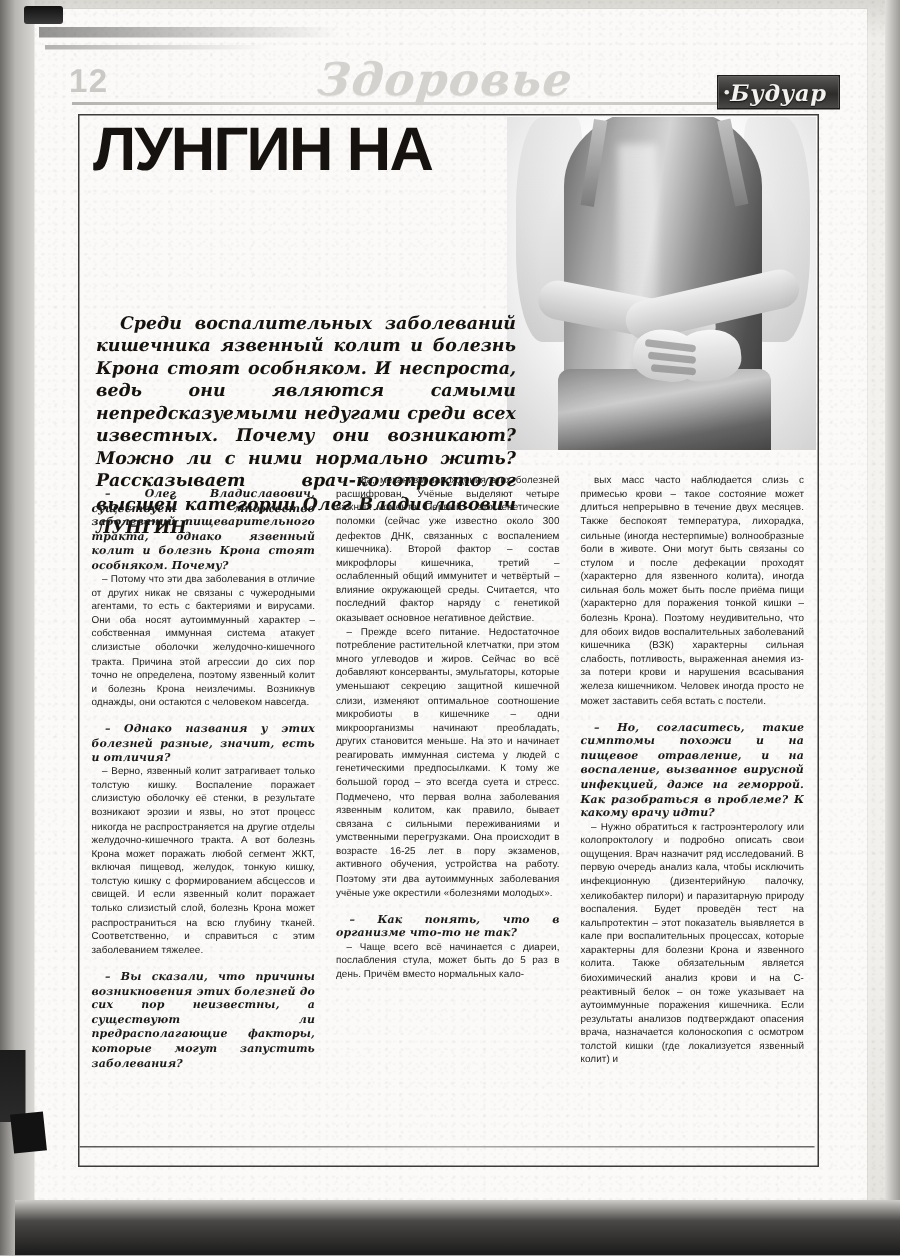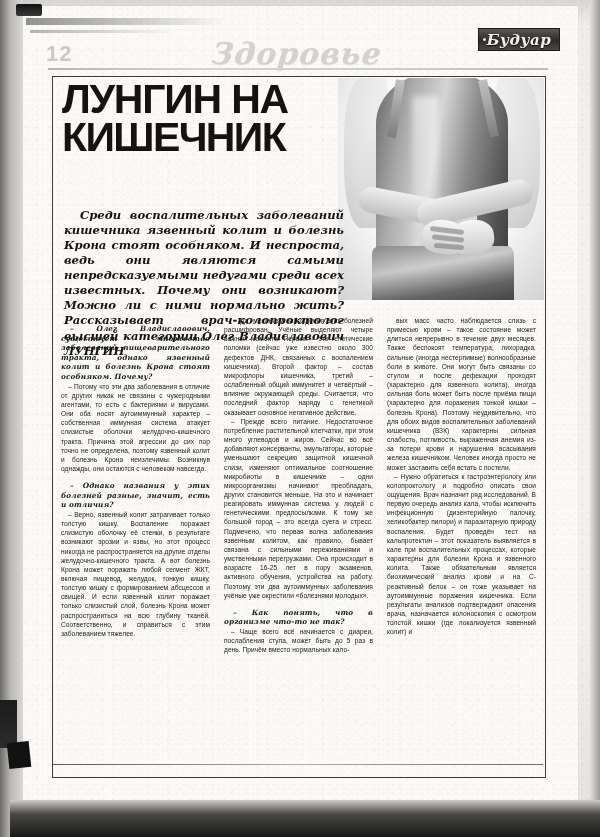--- a/index.html
+++ b/index.html
@@ -81,21 +81,21 @@
   .section-name{
     position:absolute;left:212px;top:36px;
     font-family:"DejaVu Serif", serif;
     font-style:italic;font-weight:bold;
     font-size:30px;color:#d4d2ce;
     letter-spacing:1px;
     transform:skewX(-6deg);
     text-shadow:0 1px 0 #e8e6e2;
   }
   .masthead{
-    position:absolute;left:478px;top:28px;
+    position:absolute;left:478px;top:50px;
     width:80px;height:21px;
     background:linear-gradient(180deg,#5a5856 0%,#2e2c2b 55%,#4a4846 100%);
     border:1px solid #1d1c1b;
     display:flex;align-items:center;justify-content:center;
     overflow:hidden;
     text-align:center;
   }
   .masthead span{
     font-family:"DejaVu Serif", serif;
     font-weight:bold;font-style:italic;
@@ -277,38 +277,39 @@
     <div class="ph-hand-l"></div>
     <div class="ph-hand-r"></div>
     <div class="ph-finger" style="left:92px;top:150px;width:34px;transform:rotate(7deg);"></div>
     <div class="ph-finger" style="left:94px;top:158px;width:32px;transform:rotate(6deg);"></div>
     <div class="ph-finger" style="left:96px;top:166px;width:30px;transform:rotate(5deg);"></div>
     <div class="ph-vign"></div>
   </div>
 
   <div class="headline">
     <div class="l1">ЛУНГИН НА</div>
-    <div class="l2">КИШЕЧНИК</div>
   </div>
 
   <div class="lead">Среди воспалительных заболеваний кишечника язвенный колит и болезнь Крона стоят особняком. И неспроста, ведь они являются самыми непредсказуемыми недугами среди всех известных. Почему они возникают? Можно ли с ними нормально жить? Рассказывает врач-колопроктолог высшей категории Олег Владиславович ЛУНГИН</div>
 
   <div class="cols softtext">
     <div class="col">
         <p class="q first">– Олег Владиславович, существует множество заболеваний пищеварительного тракта, однако язвенный колит и болезнь Крона стоят особняком. Почему?</p>
         <p class="a">– Потому что эти два заболевания в отличие от других никак не связаны с чужеродными агентами, то есть с бактериями и вирусами. Они оба носят аутоиммунный характер – собственная иммунная система атакует слизистые оболочки желудочно-кишечного тракта. Причина этой агрессии до сих пор точно не определена, поэтому язвенный колит и болезнь Крона неизлечимы. Возникнув однажды, они остаются с человеком навсегда.</p>
         <p class="q">– Однако названия у этих болезней разные, значит, есть и отличия?</p>
         <p class="a">– Верно, язвенный колит затрагивает только толстую кишку. Воспаление поражает слизистую оболочку её стенки, в результате возникают эрозии и язвы, но этот процесс никогда не распространяется на другие отделы желудочно-кишечного тракта. А вот болезнь Крона может поражать любой сегмент ЖКТ, включая пищевод, желудок, тонкую кишку, толстую кишку с формированием абсцессов и свищей. И если язвенный колит поражает только слизистый слой, болезнь Крона может распространиться на всю глубину тканей. Соответственно, и справиться с этим заболеванием тяжелее.</p>
+        <p class="q">– Вы сказали, что причины возникновения этих болезней до сих пор неизвестны, а существуют ли предрасполагающие факторы, которые могут запустить заболевания?</p>
       </div>
     <div class="col">
         <p class="a first">– Да, механизм зарождения этих болезней расшифрован. Учёные выделяют четыре важных момента. Первый – это генетические поломки (сейчас уже известно около 300 дефектов ДНК, связанных с воспалением кишечника). Второй фактор – состав микрофлоры кишечника, третий – ослабленный общий иммунитет и четвёртый – влияние окружающей среды. Считается, что последний фактор наряду с генетикой оказывает основное негативное действие.</p>
         <p class="a">– Прежде всего питание. Недостаточное потребление растительной клетчатки, при этом много углеводов и жиров. Сейчас во всё добавляют консерванты, эмульгаторы, которые уменьшают секрецию защитной кишечной слизи, изменяют оптимальное соотношение микробиоты в кишечнике – одни микроорганизмы начинают преобладать, других становится меньше. На это и начинает реагировать иммунная система у людей с генетическими предпосылками. К тому же большой город – это всегда суета и стресс. Подмечено, что первая волна заболевания язвенным колитом, как правило, бывает связана с сильными переживаниями и умственными перегрузками. Она происходит в возрасте 16-25 лет в пору экзаменов, активного обучения, устройства на работу. Поэтому эти два аутоиммунных заболевания учёные уже окрестили «болезнями молодых».</p>
         <p class="q">– Как понять, что в организме что-то не так?</p>
         <p class="a">– Чаще всего всё начинается с диареи, послабления стула, может быть до 5 раз в день. Причём вместо нормальных кало-</p>
       </div>
     <div class="col">
         <p class="a first">вых масс часто наблюдается слизь с примесью крови – такое состояние может длиться непрерывно в течение двух месяцев. Также беспокоят температура, лихорадка, сильные (иногда нестерпимые) волнообразные боли в животе. Они могут быть связаны со стулом и после дефекации проходят (характерно для язвенного колита), иногда сильная боль может быть после приёма пищи (характерно для поражения тонкой кишки – болезнь Крона). Поэтому неудивительно, что для обоих видов воспалительных заболеваний кишечника (ВЗК) характерны сильная слабость, потливость, выраженная анемия из-за потери крови и нарушения всасывания железа кишечником. Человек иногда просто не может заставить себя встать с постели.</p>
+        <p class="q">– Но, согласитесь, такие симптомы похожи и на пищевое отравление, и на воспаление, вызванное вирусной инфекцией, даже на геморрой. Как разобраться в проблеме? К какому врачу идти?</p>
         <p class="a">– Нужно обратиться к гастроэнтерологу или колопроктологу и подробно описать свои ощущения. Врач назначит ряд исследований. В первую очередь анализ кала, чтобы исключить инфекционную (дизентерийную палочку, хеликобактер пилори) и паразитарную природу воспаления. Будет проведён тест на кальпротектин – этот показатель выявляется в кале при воспалительных процессах, которые характерны для болезни Крона и язвенного колита. Также обязательным является биохимический анализ крови и на С-реактивный белок – он тоже указывает на аутоиммунные поражения кишечника. Если результаты анализов подтверждают опасения врача, назначается колоноскопия с осмотром толстой кишки (где локализуется язвенный колит) и</p>
       </div>
   </div>
 
   <div class="bottom-rule"></div>
 </div>
 
 </body></html>

